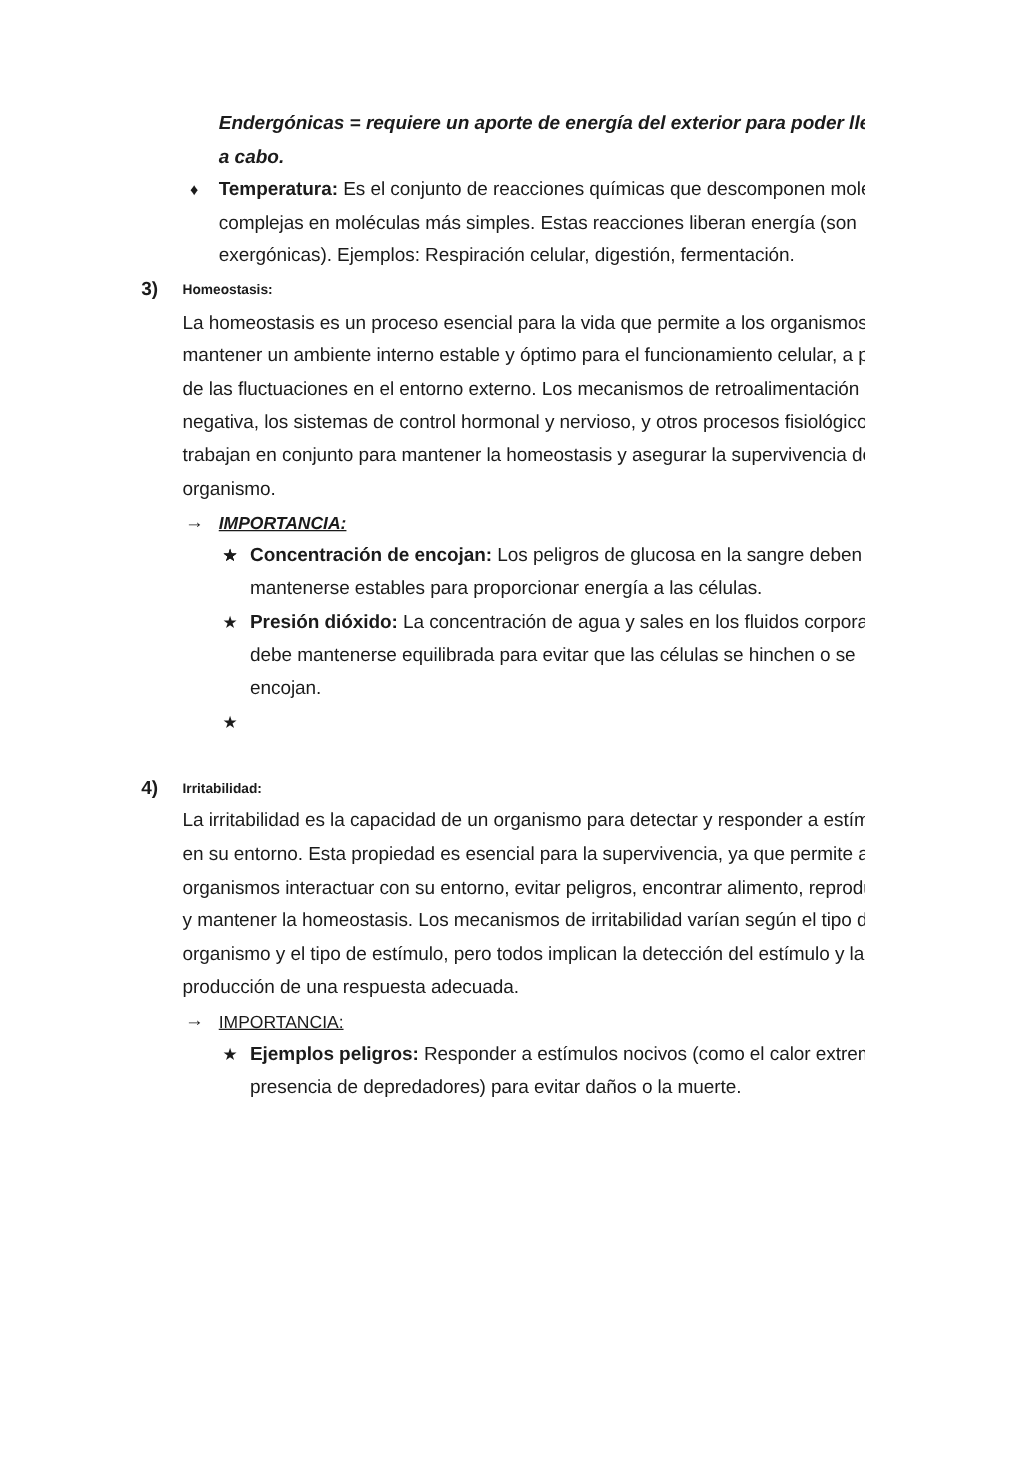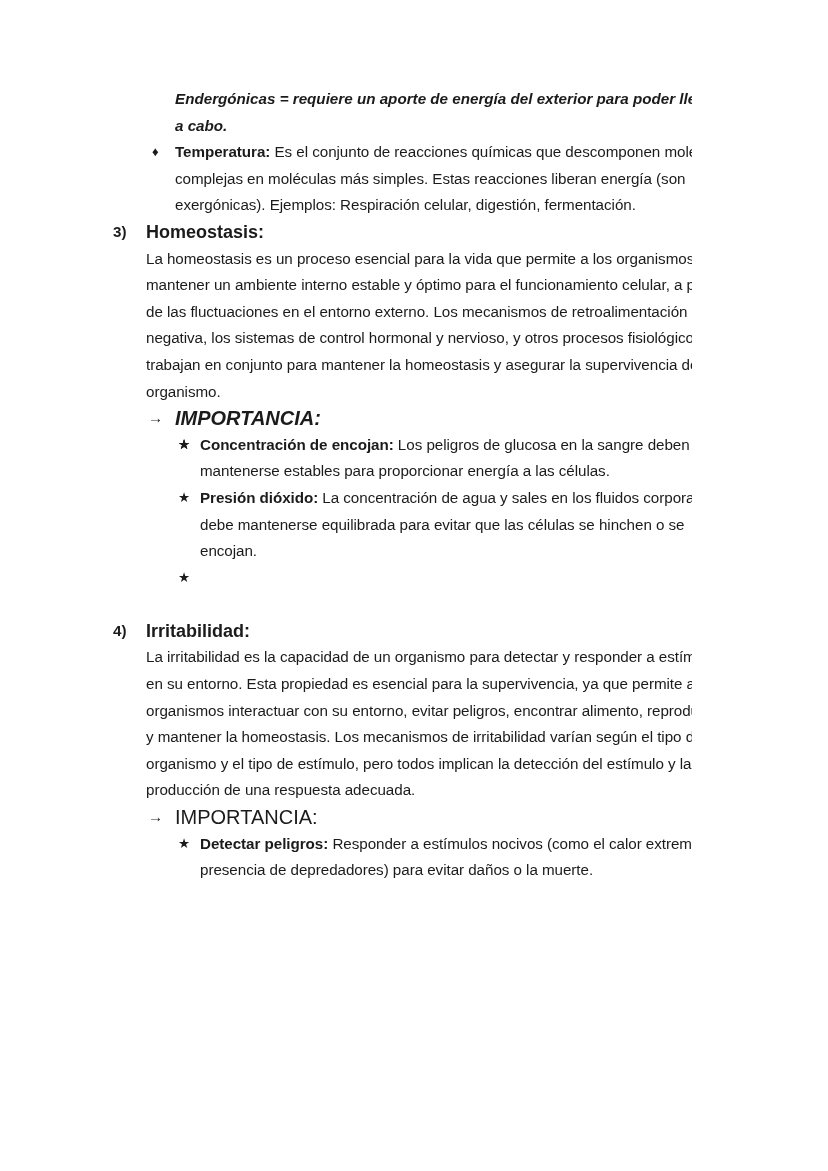--- a/index.html
+++ b/index.html
@@ -54,21 +54,21 @@
   .num-item > .num-marker {
     position: absolute;
     left: 113px;
     top: 0;
     font-weight: bold;
     font-size: 15.2px;
     line-height: 26.6px;
   }
   .num-item > .num-title {
     font-weight: bold;
-    font-size: 18px;
+    font-size: 11px;
     line-height: 26.6px;
   }
 
   
   .para {
     margin: 0;
     padding-left: 146px;
     padding-right: 88px;
     text-align: left;
   }
@@ -102,22 +102,23 @@
     padding-right: 88px;
   }
   .arrow-item > .arrow-marker {
     position: absolute;
     left: 148px;
     top: 0;
     font-size: 15.2px;
     line-height: 26.6px;
   }
   .arrow-item > .arrow-text {
-    font-size: 20px;
-    line-height: 26.6px;
+    font-size: 14px;
+    line-height: 26.6px;
+    text-decoration: underline;
   }
   .arrow-text.em {
     font-style: italic;
     font-weight: bold;
   }
   .arrow-text.plain {
     font-style: normal;
     font-weight: normal;
   }
 
@@ -198,17 +199,17 @@
 
     <p class="para">La irritabilidad es la capacidad de un organismo para detectar y responder a estímulos en su entorno. Esta propiedad es esencial para la supervivencia, ya que permite a los organismos interactuar con su entorno, evitar peligros, encontrar alimento, reproducirse y mantener la homeostasis. Los mecanismos de irritabilidad varían según el tipo de organismo y el tipo de estímulo, pero todos implican la detección del estímulo y la producción de una respuesta adecuada.</p>
 
     <div class="arrow-item">
       <span class="arrow-marker">→</span>
       <span class="arrow-text plain">IMPORTANCIA:</span>
     </div>
 
     <div class="star-item">
       <span class="star-marker">★</span>
-      <span class="line"><span class="b">Detectar peligros:</span><span> Responder a estímulos nocivos (como el calor extremo o la presencia de depredadores) para evitar daños o la muerte.</span></span>
+      <span class="line"><span class="b">Ejemplos peligros:</span><span> Responder a estímulos nocivos (como el calor extremo o la presencia de depredadores) para evitar daños o la muerte.</span></span>
     </div>
 
   </div>
 </div>
 
 </body></html>

